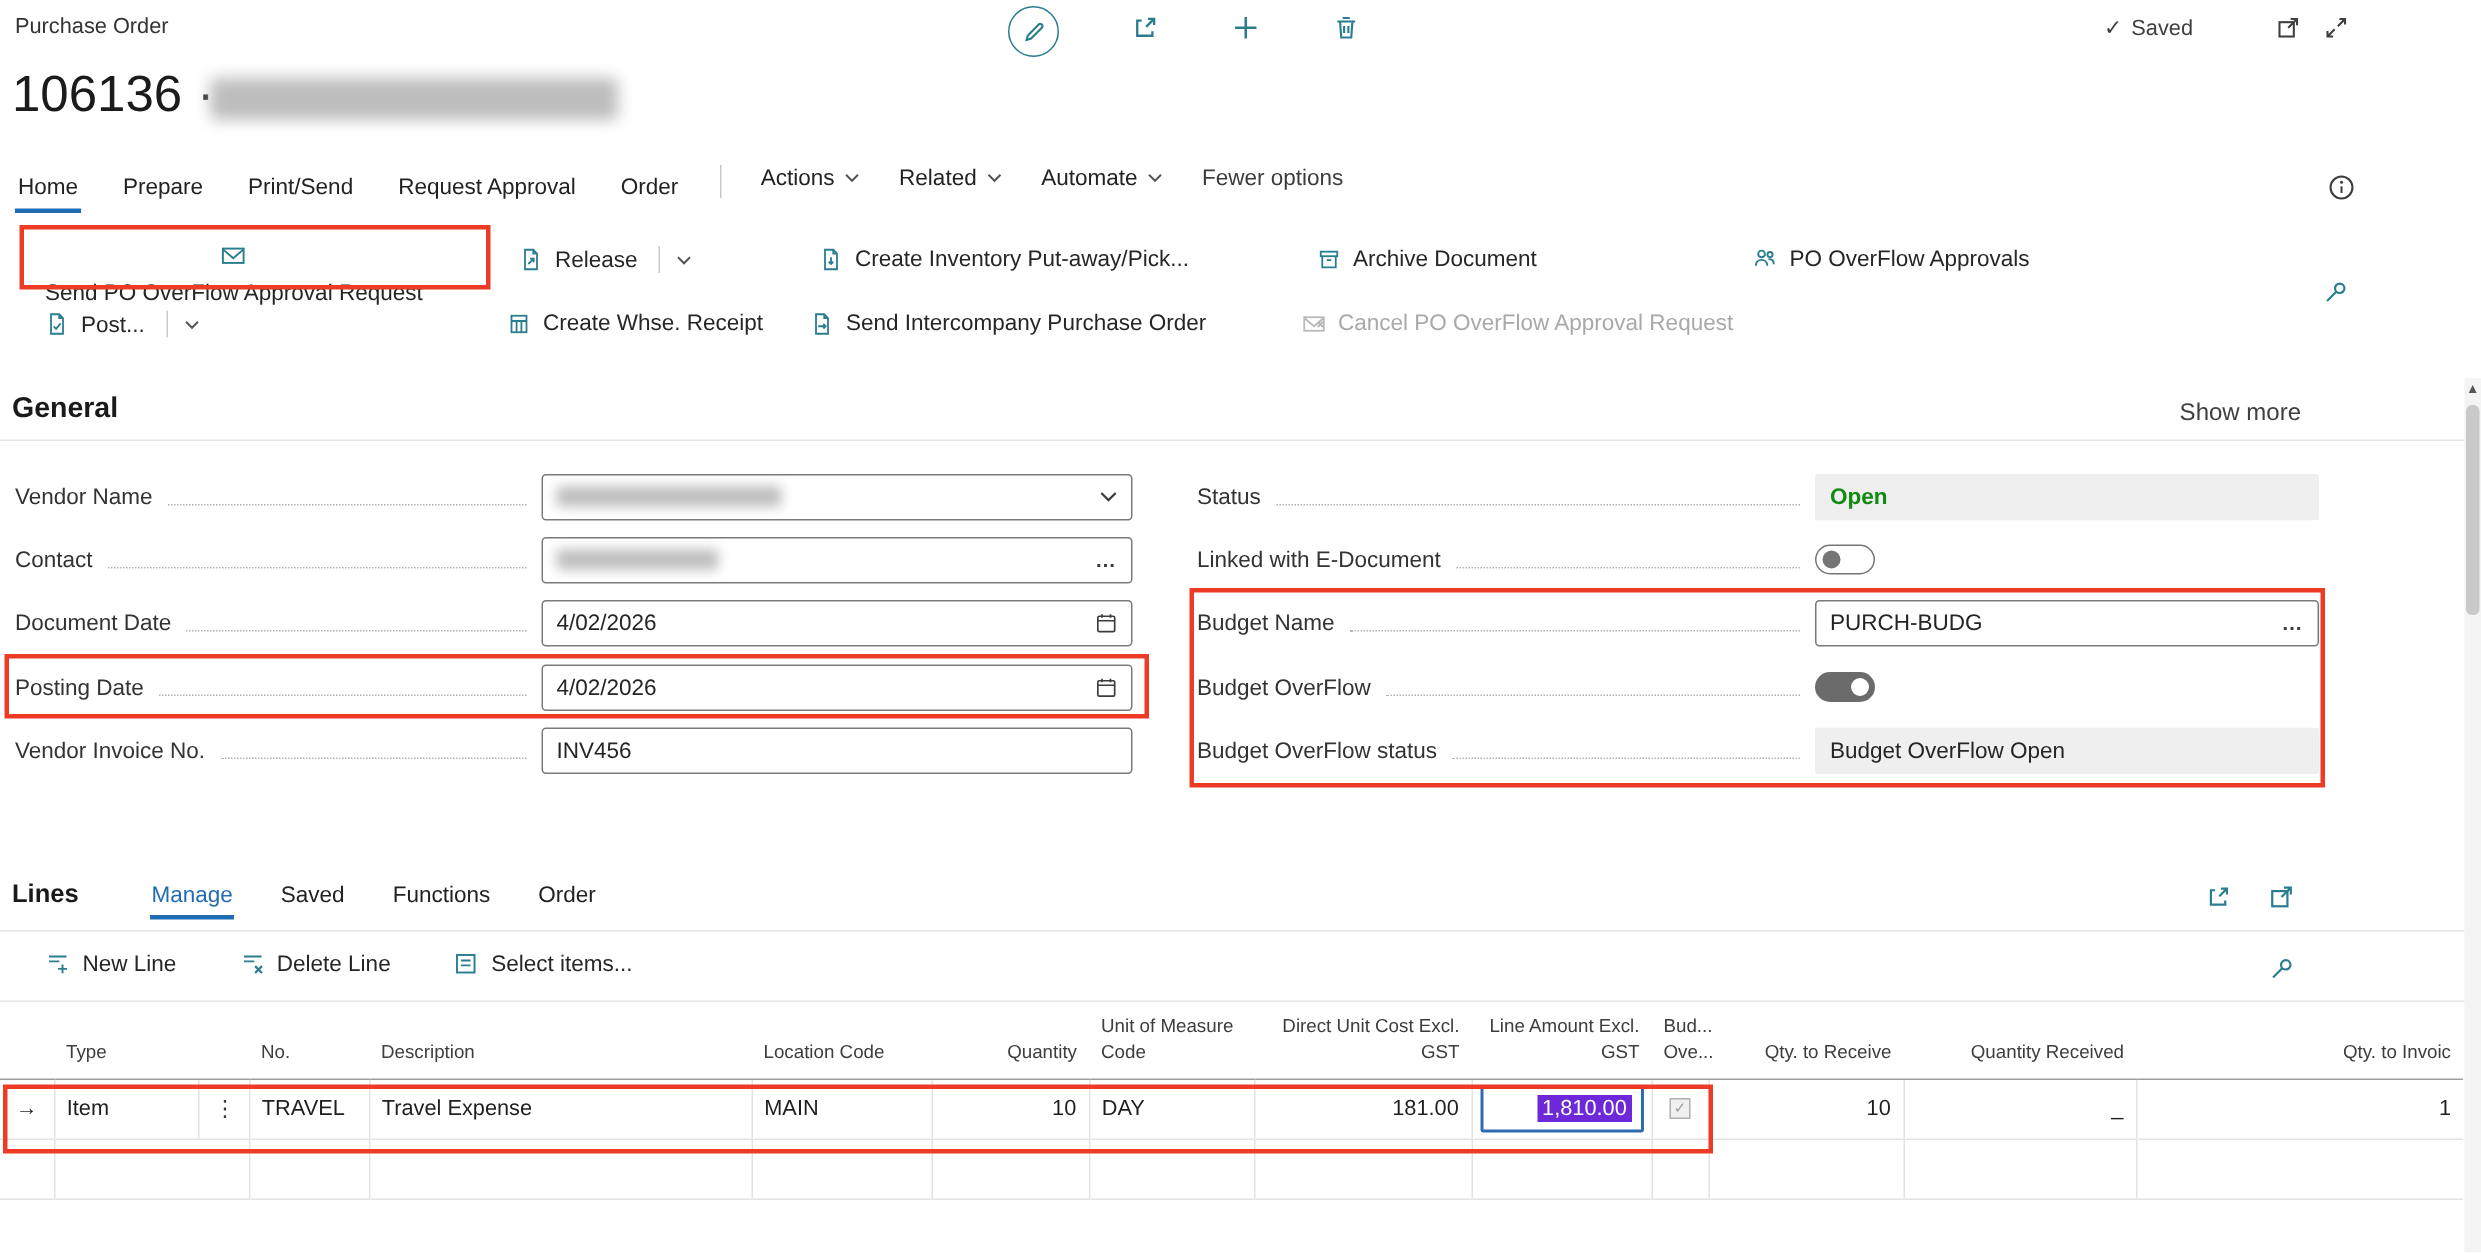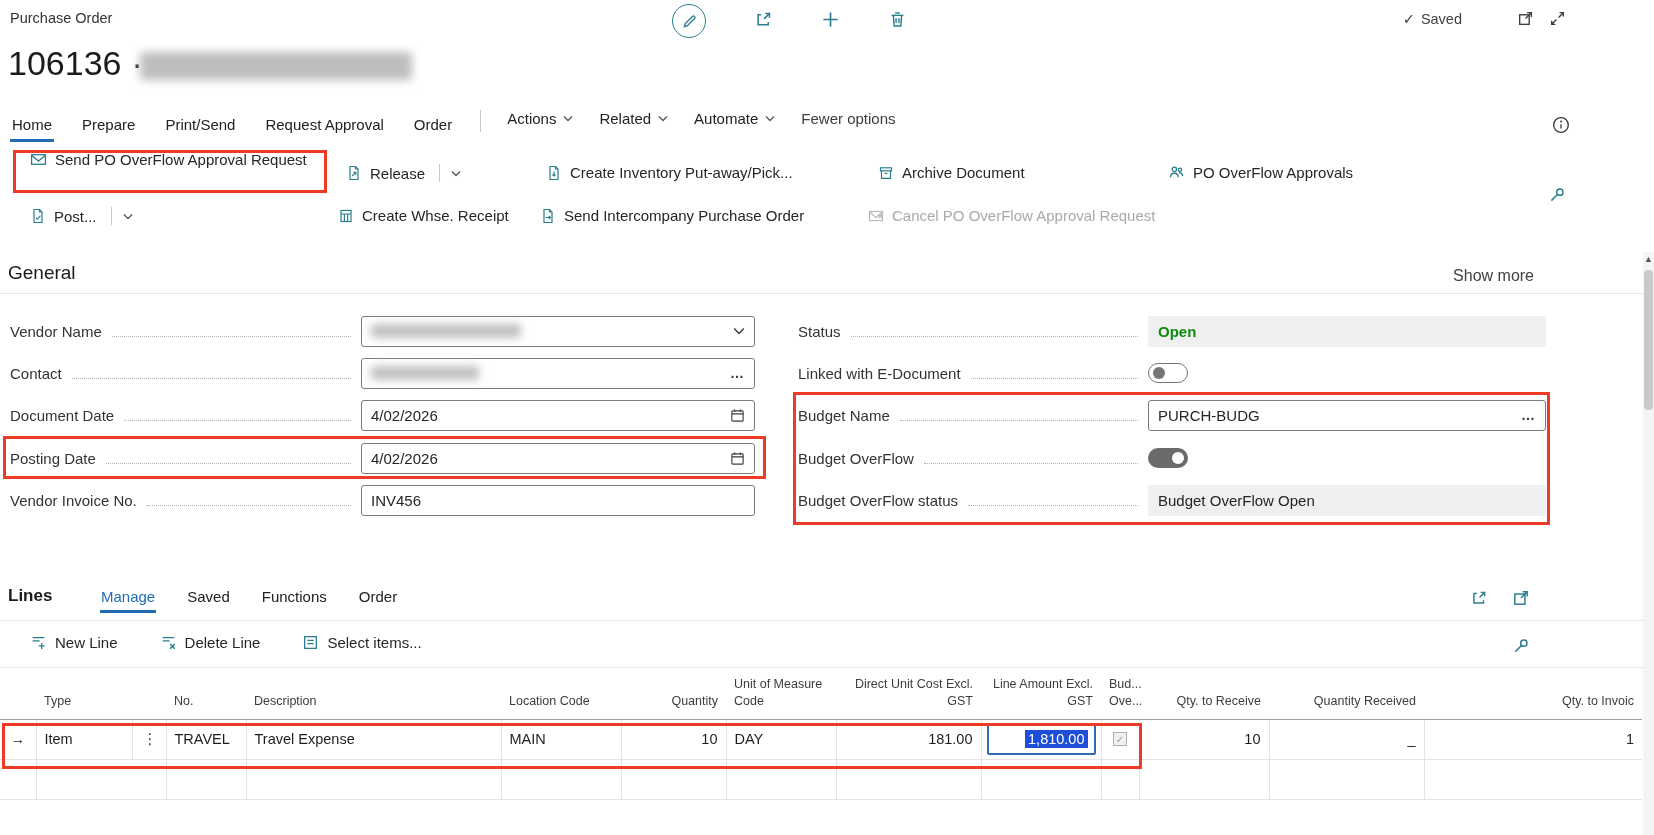--- a/index.html
+++ b/index.html
@@ -53,32 +53,32 @@
     color:#262626;white-space:nowrap;cursor:pointer;}
   .action.disabled{color:var(--disabled);cursor:default;}
   .action.disabled .ico{color:#b9b9b9;}
   .split-divider{width:1px;height:18px;background:#c9c9c9;margin:0 3px 0 6px;}
   .pin-btn{cursor:pointer;color:var(--teal);}
 
   
   .anno{position:absolute;border:3px solid var(--red);pointer-events:none;z-index:60;}
 
   
-  .section-title{font-size:19px;font-weight:400;color:#1a1a1a;text-align:right;}
+  .section-title{font-size:19px;font-weight:700;color:#1a1a1a;text-align:right;}
   .show-more{right:120px;top:267px;font-size:16px;color:#404040;cursor:pointer;}
   .hr{left:0;right:0;height:1px;background:#e6e6e6;}
 
   .field-row{position:absolute;height:34px;display:flex;align-items:center;}
   .field-row.lcol{left:10px;width:745px;}
   .field-row.rcol{left:798px;width:748px;}
   .field-label{font-size:15px;color:#333;white-space:nowrap;}
   .leader{flex:1;border-bottom:1px dotted #b3b3b3;margin:10px 10px 0 10px;height:1px;}
   .control{width:394px;height:31px;border:1px solid var(--border);border-radius:3px;
     display:flex;align-items:center;padding:0 9px;font-size:15px;background:#fff;flex:none;}
-  .rcol .control{width:398px;}
+  .rcol .control{width:336px;}
   .control.readonly{border:1px solid transparent;background:var(--grayfield);border-radius:2px;}
   .control.bare{border:none;background:none;padding:0;}
   .value-green{color:var(--green);font-weight:700;}
   .assist{margin-left:auto;color:#3c3c3c;font-weight:700;letter-spacing:1px;cursor:pointer;font-size:14px;}
   .combo-caret{margin-left:auto;color:#3c3c3c;cursor:pointer;}
   .cal{margin-left:auto;color:#3c3c3c;cursor:pointer;}
   .field-blob{width:150px;height:14px;background:#c0c0c0;filter:blur(4px);border-radius:3px;}
   .field-blob.small{width:108px;}
 
   .toggle{width:40px;height:20px;border-radius:11px;position:relative;cursor:pointer;flex:none;}
@@ -103,21 +103,21 @@
   table.grid td{height:40px;padding:0 8px;font-size:14.5px;color:#1f1f1f;
     border-bottom:1px solid var(--grid);border-left:1px solid var(--grid);background:#fff;cursor:pointer;}
   table.grid td:first-child{border-left:none;}
   table.grid td.num{text-align:right;}
   .rowmark{color:#4a4a4a;text-align:center;font-size:15px;}
   .type-cell{display:flex;align-items:center;height:100%;}
   .dots-btn{margin-left:auto;padding-left:10px;border-left:1px solid var(--grid);height:100%;
     display:flex;align-items:center;color:#3c3c3c;font-size:15px;cursor:pointer;}
   .cell-edit{border:2px solid #2f6bb0;border-radius:2px;height:31px;display:flex;align-items:center;
     justify-content:flex-end;padding:0 6px;background:#fff;margin:0 -3px;}
-  .sel-text{background:#1d4ed8;color:#fff;padding:1px 3px;}
+  .sel-text{background:#6d28d9;color:#fff;padding:1px 3px;}
   .cb{width:14px;height:14px;border:1px solid #b0b0b0;background:#f0f0f0;margin:0 auto;
     display:flex;align-items:center;justify-content:center;font-size:10px;color:#9a9a9a;}
   td.partial{height:19px;}
 
   
   .scrollbar{right:0;top:252px;width:11px;height:583px;background:#f4f4f4;}
   .scroll-arrow{position:absolute;top:3px;left:1px;color:#555;font-size:9px;line-height:9px;cursor:pointer;}
   .scroll-thumb{position:absolute;top:18px;left:1px;width:9px;height:140px;background:#c9c9c9;border-radius:4px;cursor:pointer;}
 </style>
 </head>
@@ -212,21 +212,21 @@
   <span class="fewer">Fewer options</span>
 </div>
 <span class="abs info-btn">
   <svg width="18" height="18" viewBox="0 0 16 16" fill="none" stroke="currentColor" stroke-width="1.2">
       <circle cx="8" cy="8" r="6.5"></circle>
       <path d="M8 7.3 V11.2"></path>
       <circle cx="8" cy="4.9" r="0.9" fill="currentColor" stroke="none"></circle>
     </svg>
 </span>
 
-<div class="action" style="left:30px;top:151px;">
+<div class="action" style="left:30px;top:162px;flex-direction:column;">
   <span class="ico">
     <svg width="17" height="17" viewBox="0 0 16 16" fill="none" stroke="currentColor" stroke-width="1.2">
         <rect x="1.5" y="3.5" width="13" height="9"></rect>
         <path d="M1.5 4 L8 9.5 L14.5 4"></path>
       </svg>
   </span>
   <span>Send PO OverFlow Approval Request</span>
 </div>
 
 <div class="action" style="left:346px;top:164px;">

